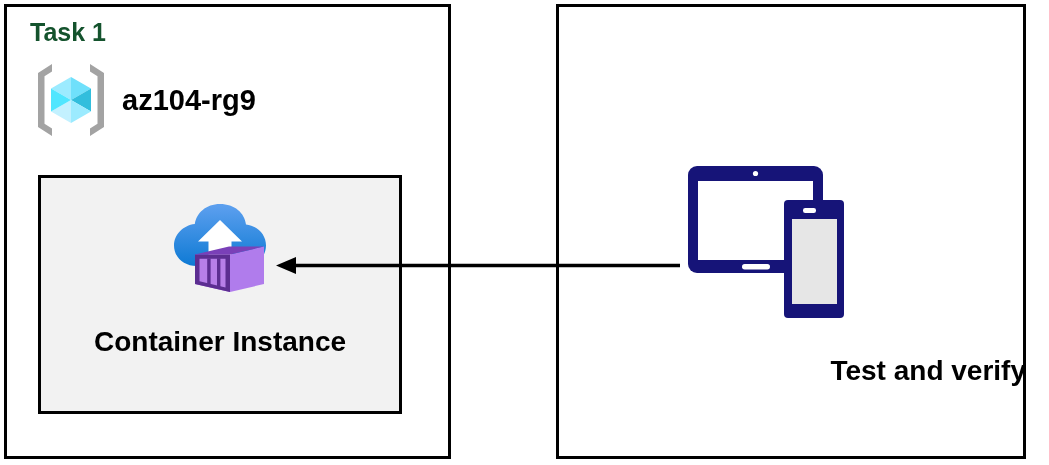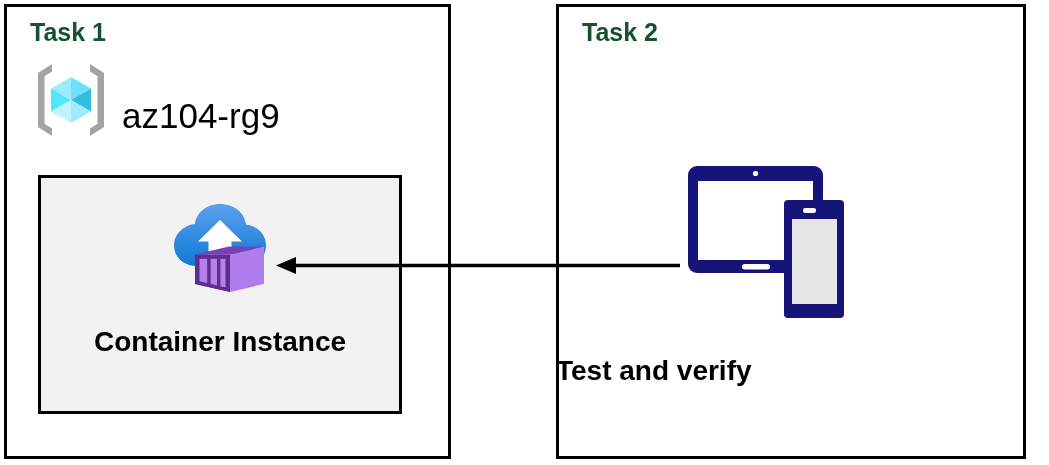--- a/index.html
+++ b/index.html
@@ -12,33 +12,33 @@
   #task1-box{left:4px;top:4px;width:447px;height:455px;}
   #task2-box{left:556px;top:4px;width:470px;height:455px;}
 
   .task-label{position:absolute;color:#14532d;font-size:25px;font-weight:bold;
               letter-spacing:0px;white-space:nowrap;}
   #task1-label{left:30px;top:18px;}
   #task2-label{left:582px;top:18px;}
 
   
   #rg-icon{position:absolute;left:30px;top:60px;width:82px;height:80px;}
-  #rg-name{position:absolute;left:122px;top:96px;font-size:35px;font-weight:normal;
+  #rg-name{position:absolute;left:122px;top:84px;font-size:29px;font-weight:bold;
            color:#000000;white-space:nowrap;}
 
   
   #container-panel{position:absolute;left:38px;top:175px;width:364px;height:239px;
                    background:#F2F2F2;border:3px solid #000000;box-sizing:border-box;}
   #aci-icon{position:absolute;left:168px;top:196px;width:104px;height:100px;}
   #container-label{position:absolute;left:38px;top:326px;width:364px;text-align:center;
                    font-size:28px;font-weight:bold;color:#000000;}
 
   
   #devices-icon{position:absolute;left:685px;top:162px;width:190px;height:170px;}
-  #test-label{position:absolute;left:556px;top:355px;width:470px;text-align:left;
+  #test-label{position:absolute;left:556px;top:355px;width:470px;text-align:right;
               font-size:28px;font-weight:bold;color:#000000;}
 
   
   #flow-arrow{position:absolute;left:270px;top:250px;width:415px;height:32px;}
 </style>
 </head>
 <body>
 
 <div class="stage">
 
@@ -107,21 +107,20 @@
       <rect x="49.0" y="62.3" width="3.4" height="29.2" fill="#5C2E91"></rect>
 
       <path d="M27 58.5 L62 58.5 L96 50.5 L61 50.5 Z" fill="#7A40B8"></path>
     </svg>
   </div>
 
   <div id="container-label">Container Instance</div>
 
   <div class="task-box" id="task2-box"></div>
 
-  <div class="task-label" id="task2-label">Task 2</div>
 
   <div id="devices-icon">
     <svg viewBox="0 0 190 170" width="190" height="170" aria-hidden="true">
 
       <rect x="3" y="4" width="135" height="107" rx="9" ry="9" fill="#161478"></rect>
 
       <rect x="13" y="19" width="115" height="79" fill="#ffffff"></rect>
 
       <circle cx="70.5" cy="11.5" r="2.6" fill="#ffffff"></circle>
 

